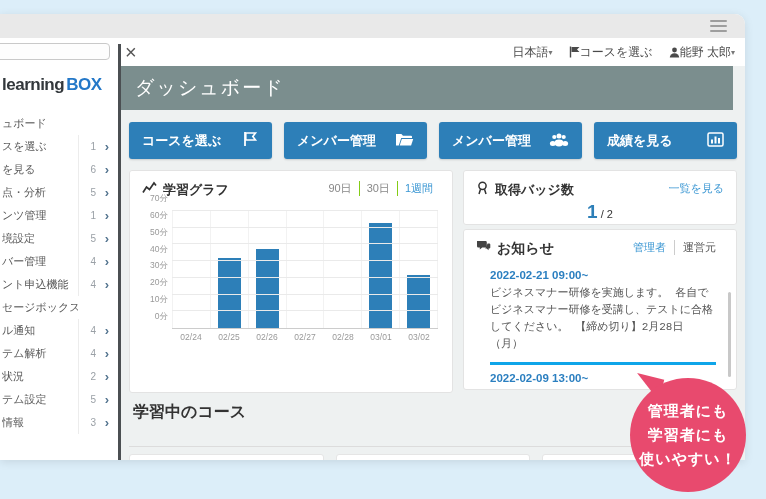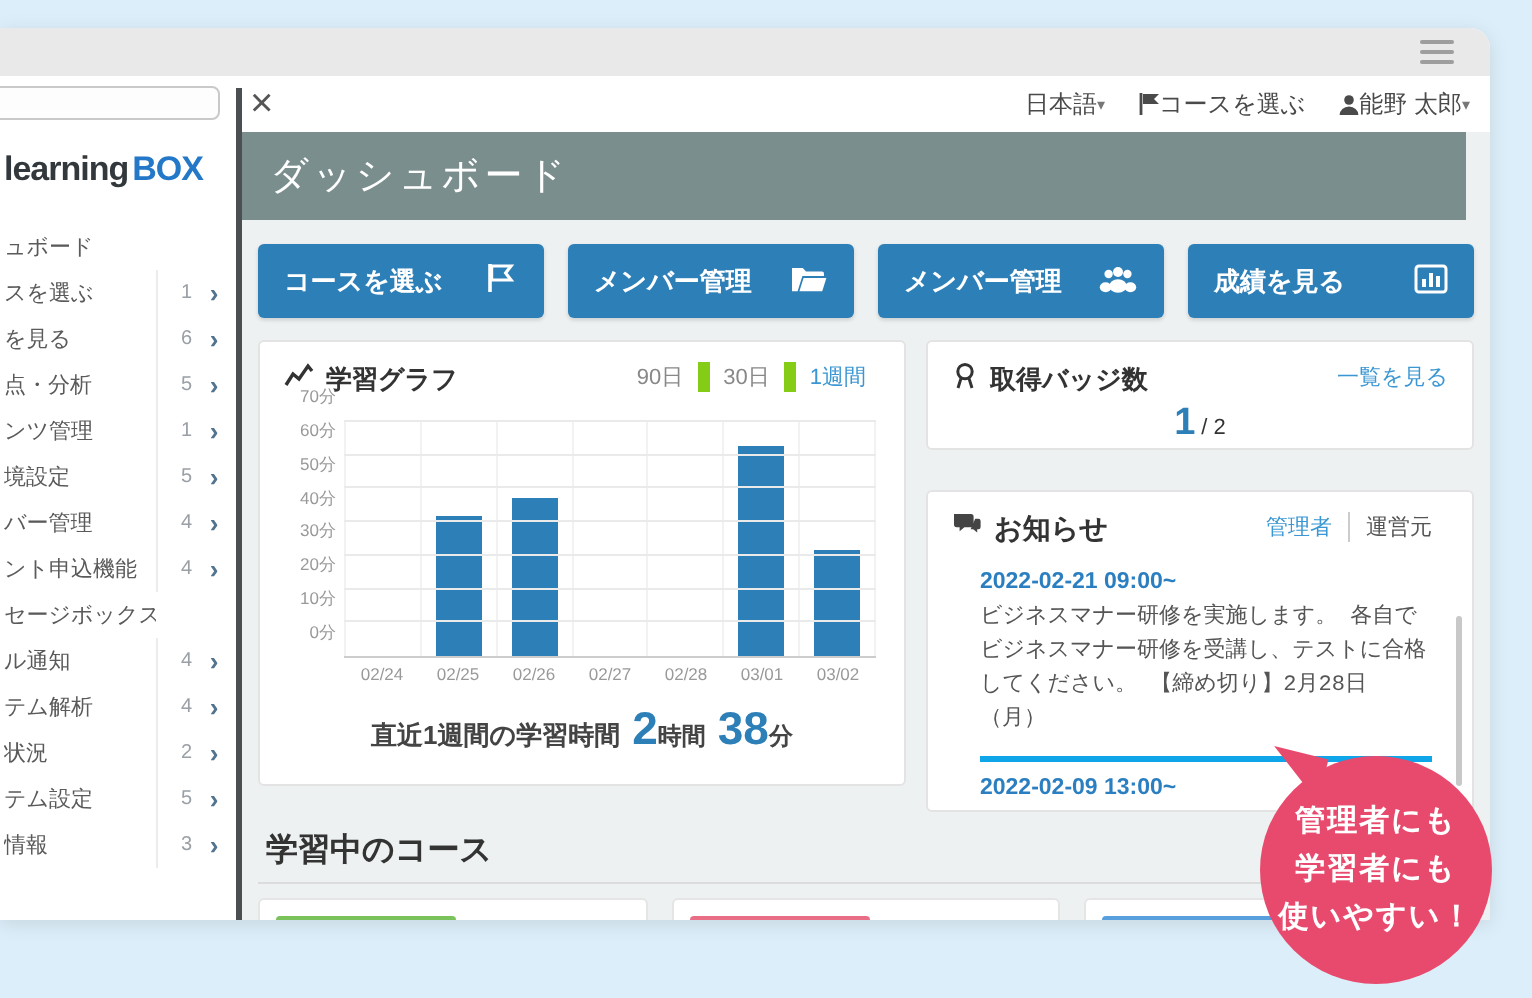--- a/index.html
+++ b/index.html
@@ -63,21 +63,21 @@
 
   
   .cards-row { display:flex; gap:10px; margin-top:11px; align-items:flex-start; }
   .card { background:#fff; border:1px solid #e3e3e3; border-radius:3px; }
   .graph-card { width:324px; flex:0 0 auto; height:223px; }
   .col2 { flex:1; min-width:0; }
   .card-head { display:flex; align-items:flex-start; padding:10px 12px 4px 12px; }
   .card-title { font-size:13px; font-weight:bold; color:#333; margin-left:6px; }
   .head-right { margin-left:auto; display:flex; align-items:center; }
   .range-tab { font-size:11px; color:#888; padding:0 7px; cursor:pointer; }
-  .range-tab + .range-tab { border-left:6px solid #84cc16; }
+  .range-tab + .range-tab { border-left:1px solid #84cc16; }
   .range-tab.active { color:var(--link,#3b97d3); }
   .link { font-size:11px; color:var(--link,#3b97d3); cursor:pointer; }
 
   
   .chart-wrap { margin:8px 14px 0 14px; }
   .plot-row { display:flex; }
   .ylabels { position:relative; width:28px; flex:0 0 auto; height:118px; }
   .ylab { position:absolute; right:4px; transform:translateY(-50%); font-size:8.5px; color:#999; }
   .plot { position:relative; flex:1; height:118px; border-bottom:1px solid #ccc; }
   .gridline { position:absolute; left:0; right:0; height:1px; background:#eaeaea; }
@@ -92,34 +92,34 @@
   .graph-summary .num { font-size:23px; font-weight:bold; color:var(--accent,#2d7fb8); margin-left:6px; }
   .graph-summary .unit { font-size:12px; font-weight:bold; color:#444; }
 
   
   .badge-card { height:55px; }
   .badge-count { text-align:center; margin-top:-2px; }
   .badge-count .earned { font-size:19px; font-weight:bold; color:var(--accent,#2d7fb8); }
   .badge-count .total { font-size:11px; color:#333; margin-left:3px; }
 
   
-  .news-card { height:161px; margin-top:20px; overflow:hidden; position:relative; }
+  .news-card { height:161px; margin-top:4px; overflow:hidden; position:relative; }
   .news-card .card-title { font-size:14px; }
   .news-tab { font-size:11px; padding:0 8px; cursor:pointer; color:#555; }
   .news-tab + .news-tab { border-left:1px solid #ccc; }
   .news-tab.active { color:var(--link,#3b97d3); }
   .news-list { padding:0 20px 0 26px; }
   .news-item + .news-item { border-top:3px solid #0ea5e9; }
   .news-date { font-size:11.5px; font-weight:bold; color:#2b7fc0; margin:7px 0 4px 0; }
   .news-body { font-size:11px; color:#555; line-height:1.55; margin-bottom:9px;font-family:Liberation Mono, monospace; }
   .news-scrollbar { position:absolute; right:5px; top:62px; width:3px; height:85px; background:#c8c8c8; border-radius:2px; cursor:grab; }
 
   
   .courses { margin-top:9px; }
-  .courses-title { font-size:16px; font-weight:bold; color:#333; padding:0 4px 5px 4px;
+  .courses-title { font-size:16px; font-weight:bold; color:#333; padding:0 4px 23px 4px;
     border-bottom:1px solid #dcdcdc; }
   .course-row { display:flex; gap:12px; margin-top:7px; }
   .course-card { flex:1; background:#fff; border:1px solid #e5e5e5; border-radius:3px;
     display:flex; gap:10px; padding:8px; height:62px; cursor:pointer; }
   .thumb { width:90px; height:46px; flex:0 0 auto; border-radius:2px; position:relative; overflow:hidden; }
   .thumb-green { background:
       radial-gradient(circle 6px at 78% 20%, #f6c94a 60%, transparent 61%),
       radial-gradient(circle 16px at 38% 38%, #2f6fb0 60%, transparent 61%),
       linear-gradient(180deg, #79c35a 0 70%, #4aa04e 70%); }
   .thumb-green::after { content:""; position:absolute; left:18%; bottom:-6px; width:64%; height:18px;
@@ -379,23 +379,20 @@
               <div class="xlabels">
                   <div class="xlab">02/24</div>
                   <div class="xlab">02/25</div>
                   <div class="xlab">02/26</div>
                   <div class="xlab">02/27</div>
                   <div class="xlab">02/28</div>
                   <div class="xlab">03/01</div>
                   <div class="xlab">03/02</div>
                 </div>
             </div>
-            <div class="graph-summary">
-              <span class="lbl">直近1週間の学習時間</span><span class="num">2</span><span class="unit">時間</span><span class="num">38</span><span class="unit">分</span>
-            </div>
           </div>
 
           <div class="col2">
             <div class="card badge-card">
               <div class="card-head">
                 <svg class="icon-dark" width="13" height="14" viewBox="0 0 13 14">
                     <circle cx="6.5" cy="4.8" r="3.6" stroke="#333" stroke-width="1.5" fill="none"></circle>
                     <path d="M4.5 8.2 3 13M8.5 8.2 10 13" stroke="#333" stroke-width="1.5" fill="none"></path>
                   </svg>
                 <span class="card-title">取得バッジ数</span>

